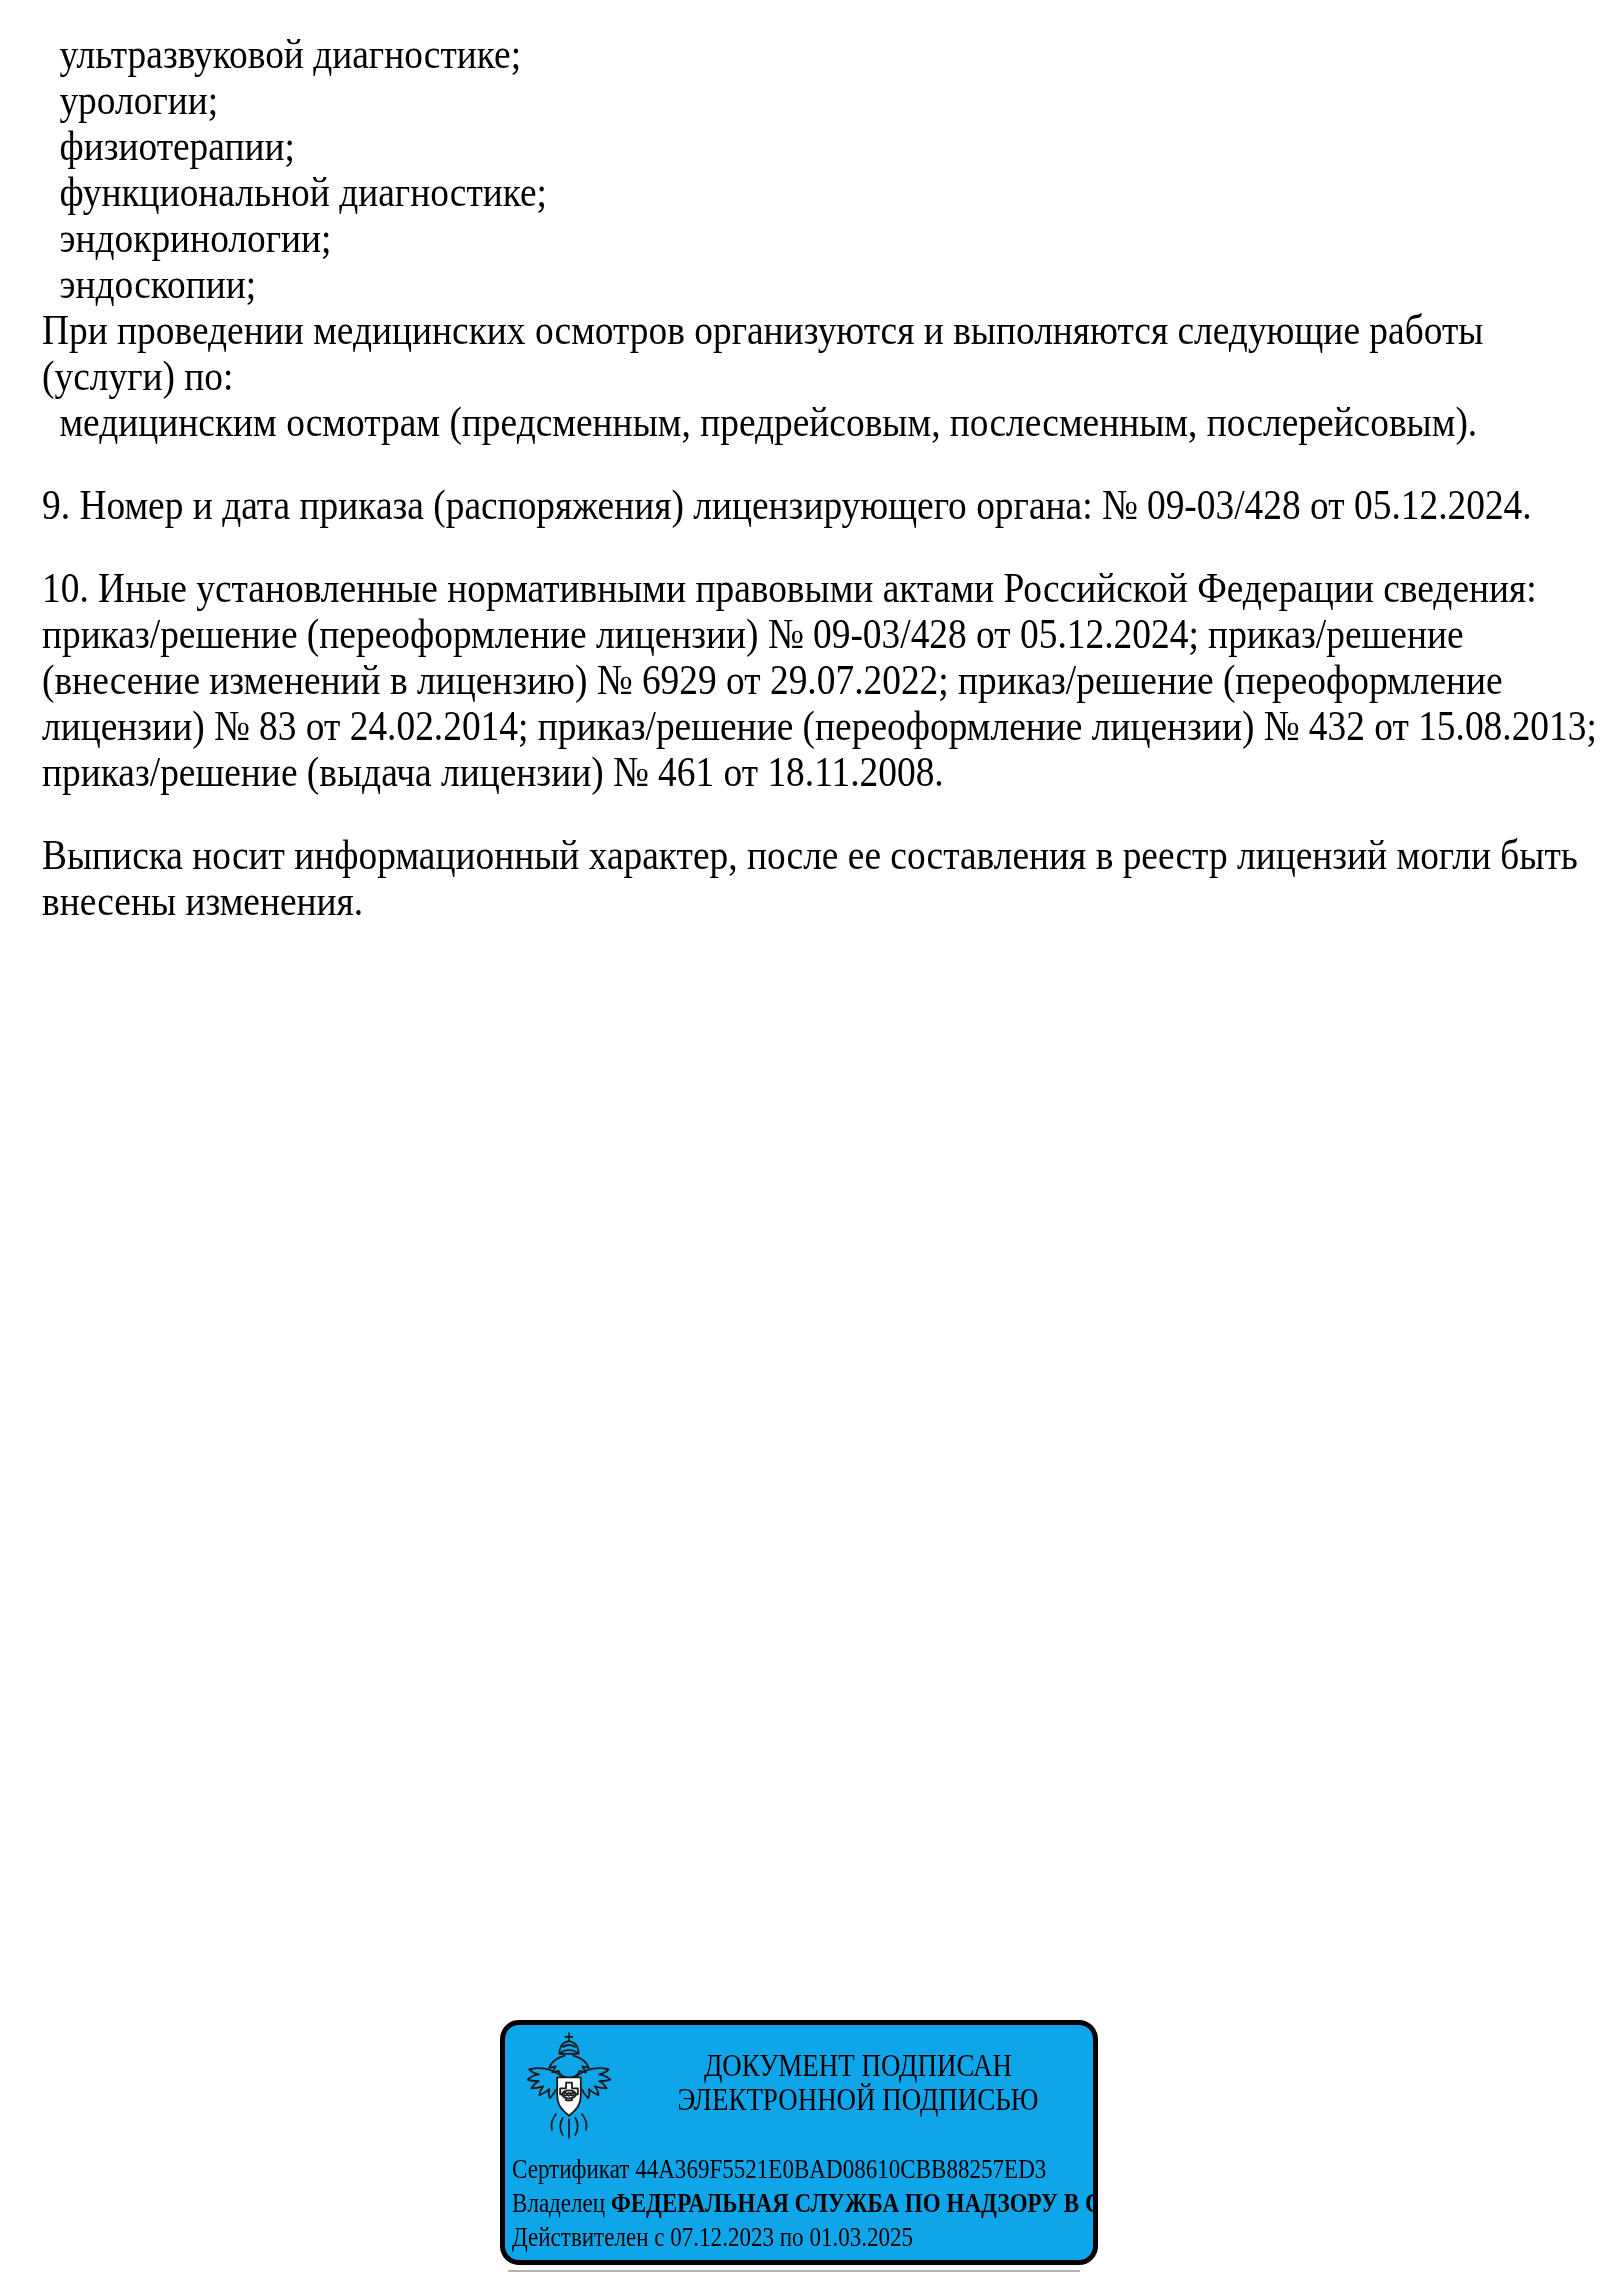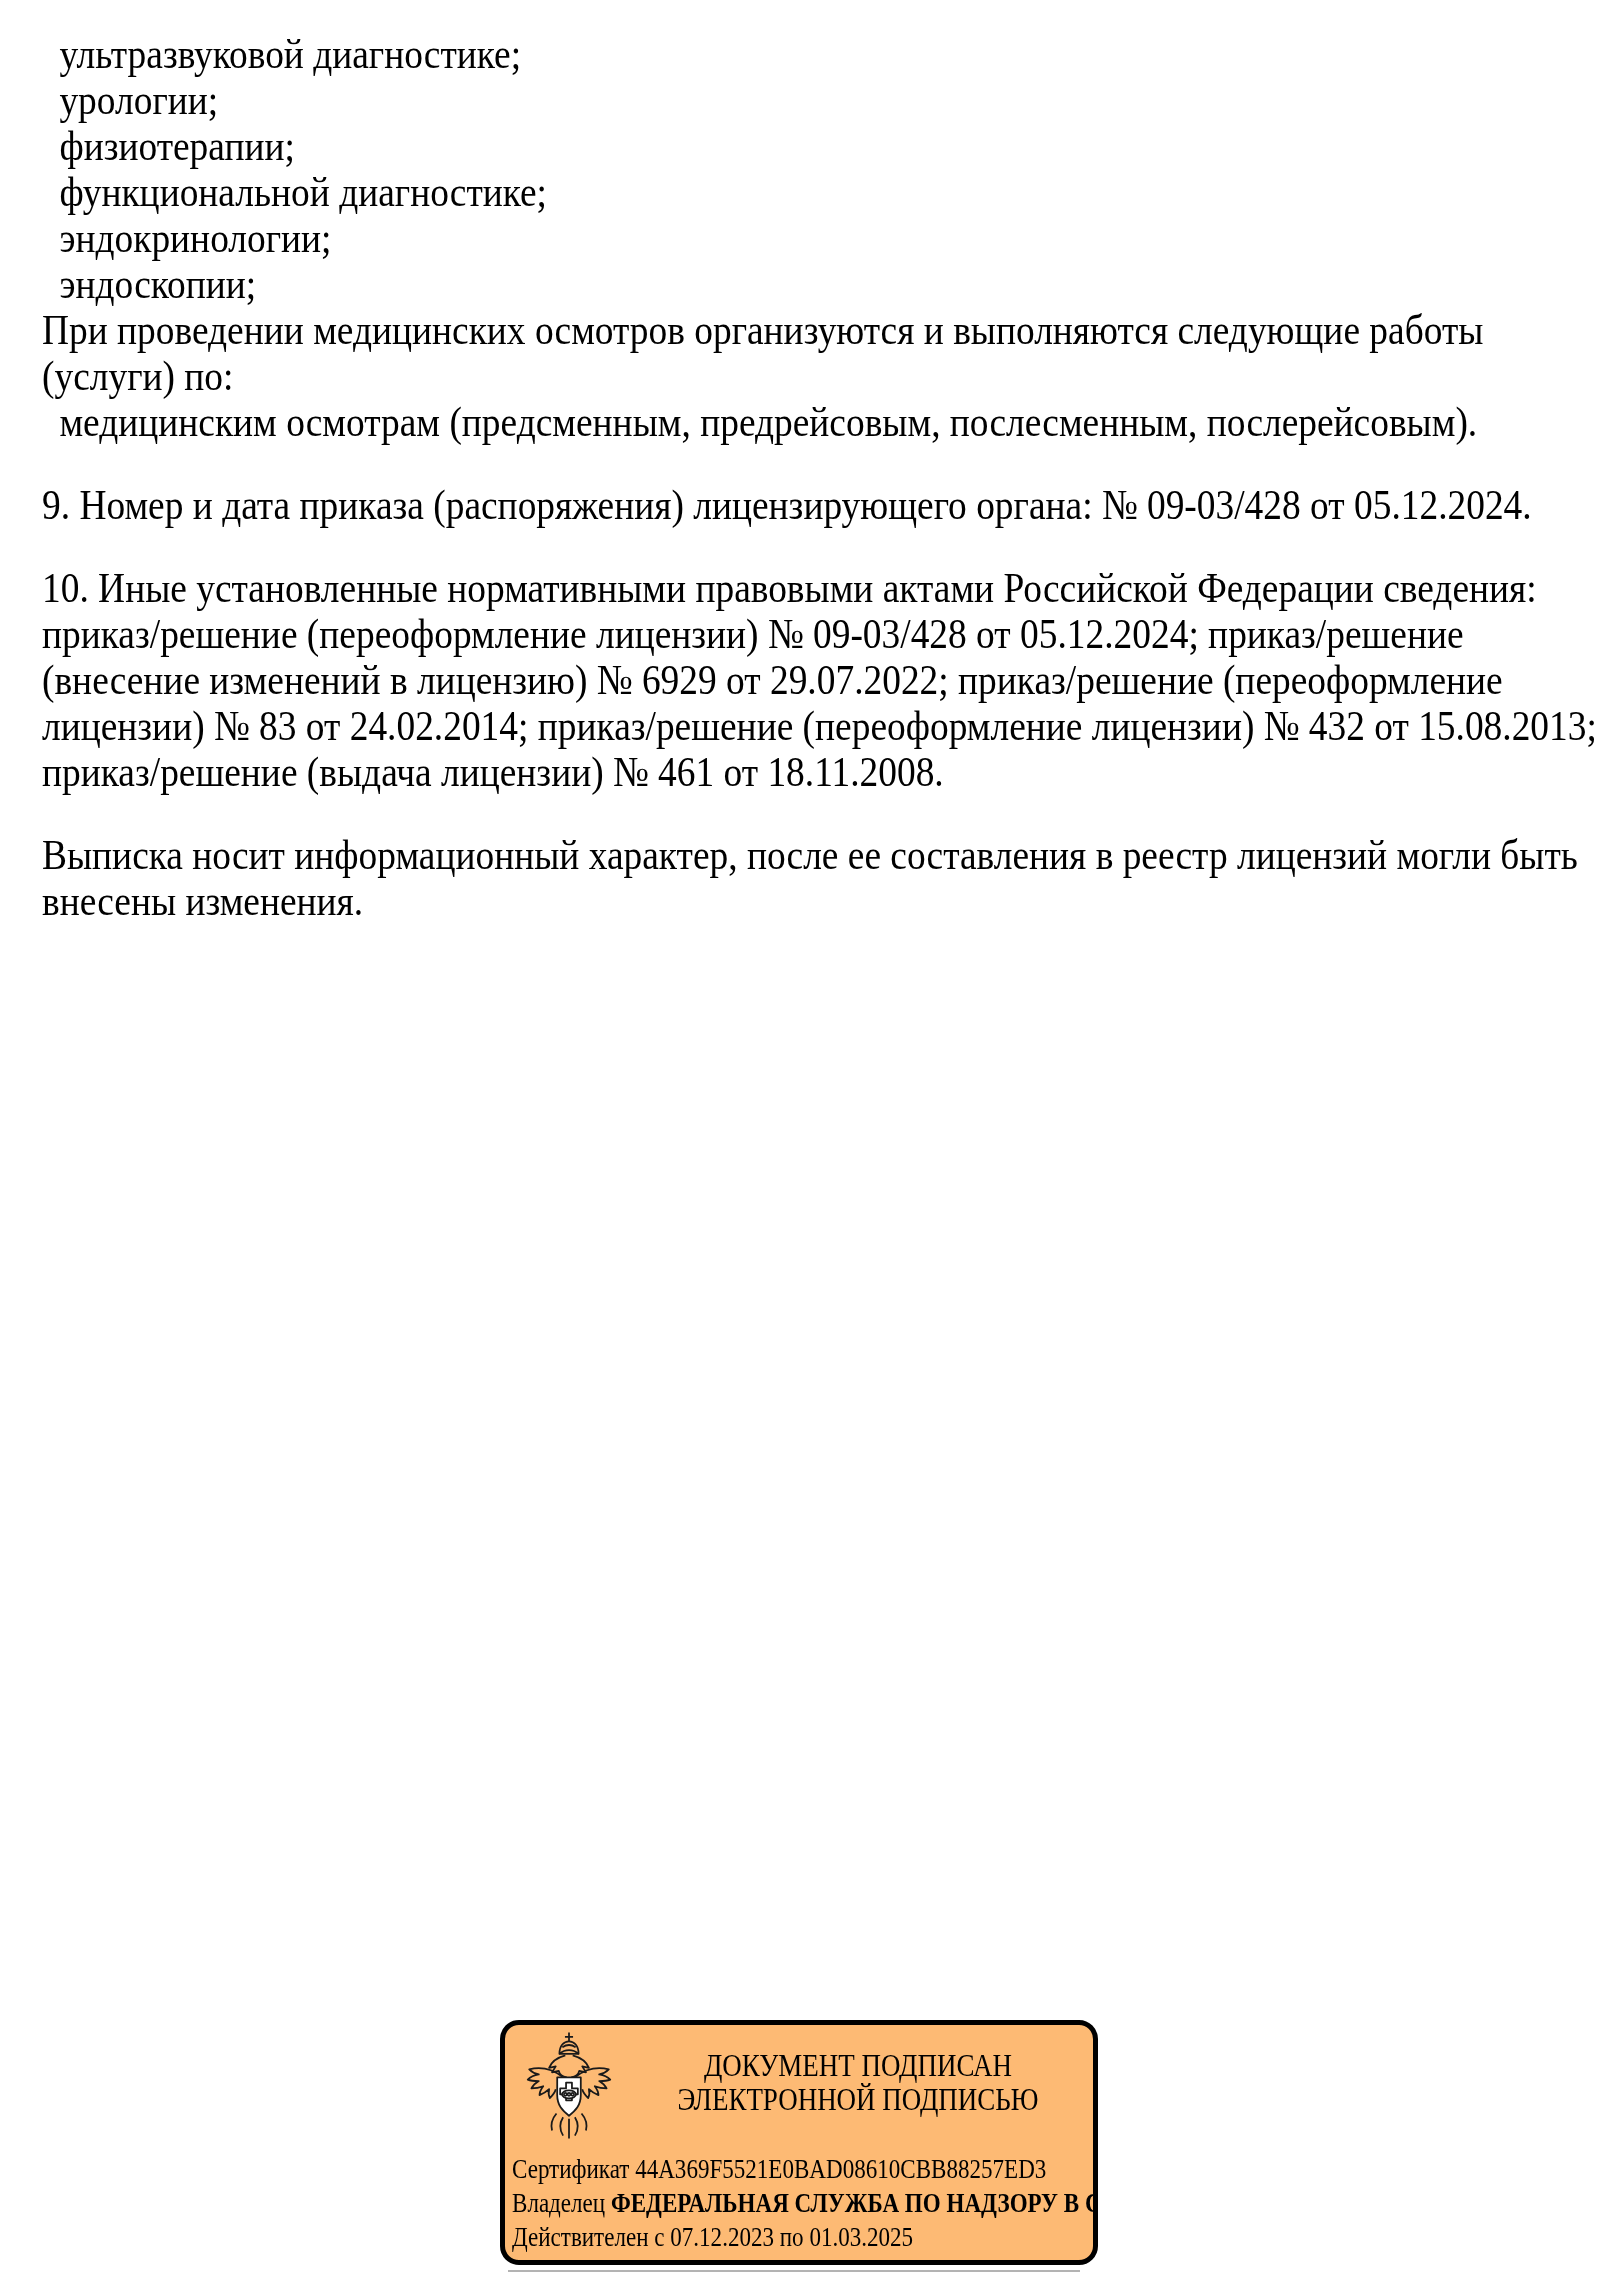--- a/index.html
+++ b/index.html
@@ -34,21 +34,21 @@
   
   .stamp {
     position: absolute;
     left: 500px;
     top: 2020px;
     width: 598px;
     height: 245px;
     box-sizing: border-box;
     border: 5.2px solid #000000;
     border-radius: 19px;
-    background: #fdba74;
+    background: #0ea5e9;
     overflow: hidden;
   }
   .stamp-shadow {
     position: absolute;
     left: 508px;
     top: 2270px;
     width: 572px;
     height: 2.2px;
     background: #b3b3b3;
   }

